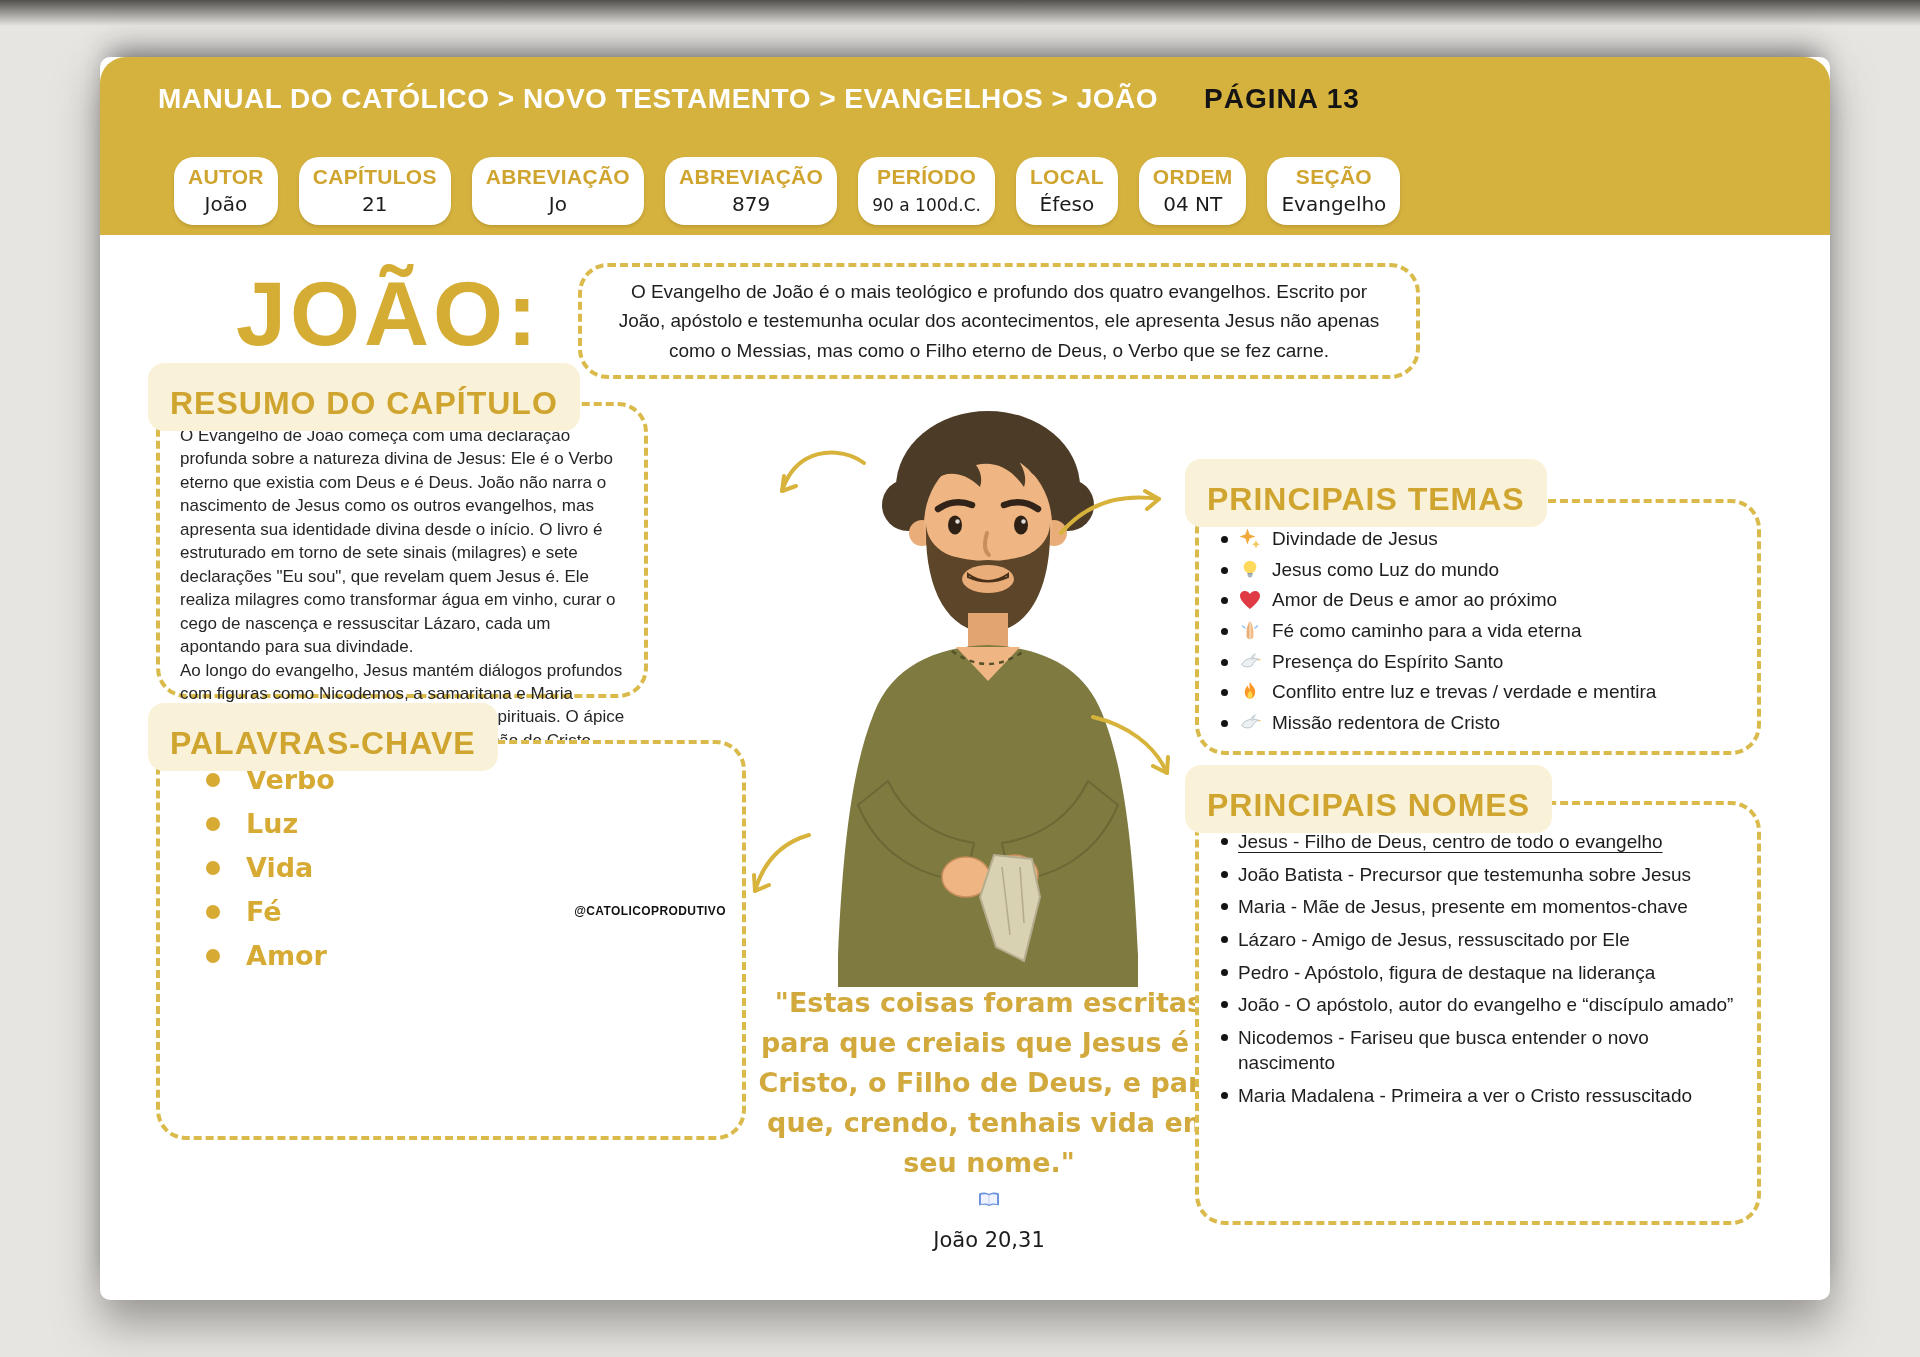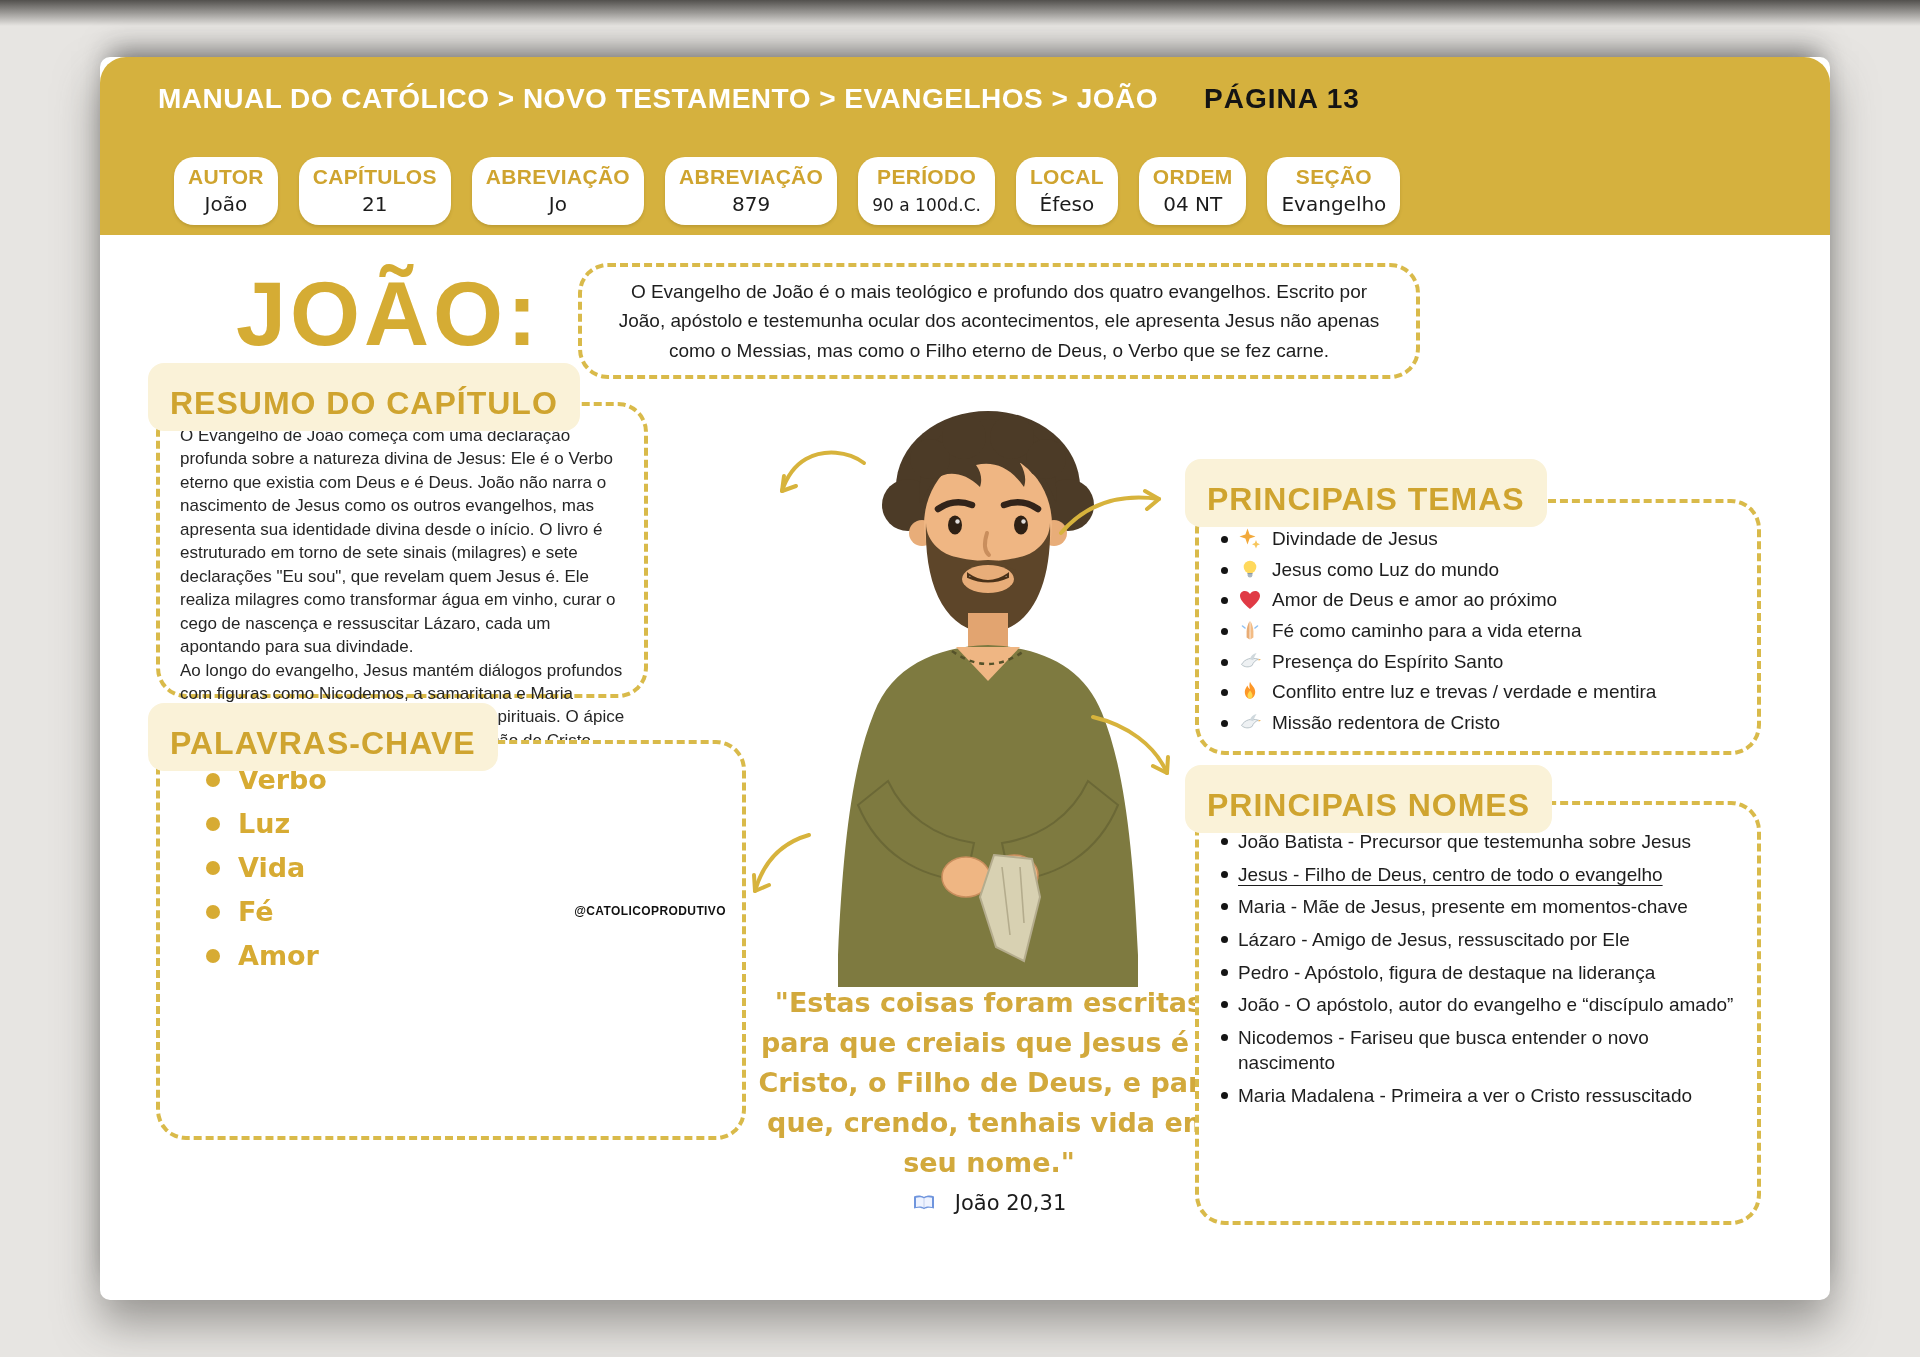--- a/index.html
+++ b/index.html
@@ -28,41 +28,41 @@
   .pill{position:absolute;background:#faf2d8;border-radius:16px;padding:22px 22px 9px;
     color:#cfa42f;font-weight:900;font-size:32px;letter-spacing:1px;white-space:nowrap;z-index:3;}
   .pill-resumo{left:48px;top:306px;}
   .pill-palavras{left:48px;top:646px;}
   .pill-temas{left:1085px;top:402px;}
   .pill-nomes{left:1085px;top:708px;}
   .resumo-box{left:56px;top:345px;width:492px;height:296px;padding:18px 18px 10px 20px;}
   .resumo-box p{margin:0;font-size:17px;line-height:1.38;color:#262626;}
   .palavras-box{left:56px;top:683px;width:590px;height:400px;padding:16px 20px;}
   .kw-list{list-style:none;margin:0;padding:4px 0 0 26px;}
-  .kw-list li{display:flex;align-items:center;gap:18px;margin-bottom:13px;}
+  .kw-list li{display:flex;align-items:center;gap:26px;margin-bottom:13px;}
   .kw-dot{width:14px;height:14px;border-radius:50%;background:#d7ab33;flex-shrink:0;}
   .kw-text{color:#d7ab33;font-size:27px;font-weight:600;font-family:"DejaVu Sans",sans-serif;}
   .watermark{position:absolute;right:16px;top:160px;color:#111;font-weight:700;
     font-size:12px;letter-spacing:.4px;}
   .temas-box{left:1095px;top:442px;width:566px;height:256px;padding:24px 14px 8px 22px;}
   .nomes-box{left:1095px;top:744px;width:566px;height:424px;padding:24px 16px 8px 22px;}
   .b-row{display:flex;align-items:flex-start;gap:10px;margin-bottom:6px;}
   .b-dot{width:7px;height:7px;border-radius:50%;background:#141414;flex-shrink:0;margin-top:9px;}
   .b-icon{width:24px;height:24px;flex-shrink:0;margin-top:0px;}
   .b-text{font-size:19px;line-height:1.3;color:#1d1d1d;}
   .nomes-box .b-row{margin-bottom:7px;}
   .nomes-box .b-text{padding-top:1px;}
   .underlined .b-text{text-decoration:underline;text-underline-offset:4px;}
   .illustration{position:absolute;left:688px;top:318px;width:400px;height:612px;}
   .arrow{position:absolute;}
   .arrow path{stroke:#d7b33c;stroke-width:4;fill:none;stroke-linecap:round;stroke-linejoin:round;}
   .quote-wrap{position:absolute;left:650px;top:926px;width:478px;text-align:center;}
   .quote-text{margin:0;color:#d2a93c;font-size:27px;line-height:1.48;font-weight:600;
     font-family:"DejaVu Sans",sans-serif;}
-  .quote-ref{margin-top:8px;display:flex;justify-content:center;align-items:center;gap:19px;}
+  .quote-ref{margin-top:8px;display:flex;justify-content:center;align-items:center;gap:19px;flex-direction:column;}
   .quote-ref span{color:#1b1b1b;font-size:21px;font-family:"DejaVu Sans",sans-serif;}
 </style>
 </head>
 <body>
 
 <div class="stage">
   <div class="top-shade"></div>
 
   <div class="paper">
 
@@ -268,27 +268,27 @@
             <path d="M3.5 14.5 C7 8.5 13 7.2 20.5 9.2 C17.2 10.4 15.2 12.4 14.2 15.4 C10.8 17.6 6.6 17.4 3.5 14.5 Z" fill="#eef1f3" stroke="#a9b6bd" stroke-width="0.8"></path>
             <path d="M12 9.2 C12.8 5.6 15.4 3.4 18.6 3 C16.8 5.8 15.9 7.8 15.3 10.2 Z" fill="#cfd8dd"></path>
             <path d="M20.5 9.2 L23 9 L20.8 10.8 Z" fill="#f2a93b"></path>
           </svg>
         <span class="b-text">Missão redentora de Cristo</span>
       </div>
     </div>
 
     <div class="pill pill-nomes">PRINCIPAIS NOMES</div>
     <div class="dash nomes-box">
+      <div class="b-row underlined">
+          <span class="b-dot"></span>
+          <span class="b-text">Jesus - Filho de Deus, centro de todo o evangelho</span>
+        </div>
       <div class="b-row">
           <span class="b-dot"></span>
           <span class="b-text">João Batista - Precursor que testemunha sobre Jesus</span>
-        </div>
-      <div class="b-row underlined">
-          <span class="b-dot"></span>
-          <span class="b-text">Jesus - Filho de Deus, centro de todo o evangelho</span>
         </div>
       <div class="b-row">
           <span class="b-dot"></span>
           <span class="b-text">Maria - Mãe de Jesus, presente em momentos-chave</span>
         </div>
       <div class="b-row">
           <span class="b-dot"></span>
           <span class="b-text">Lázaro - Amigo de Jesus, ressuscitado por Ele</span>
         </div>
       <div class="b-row">

